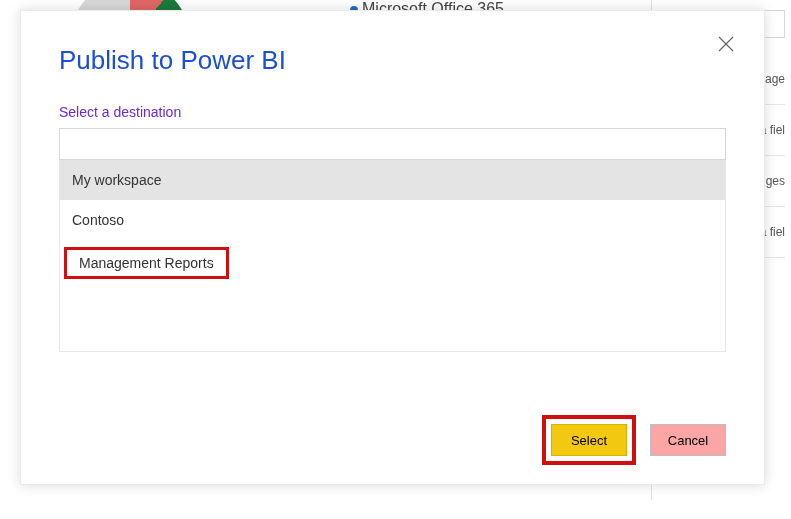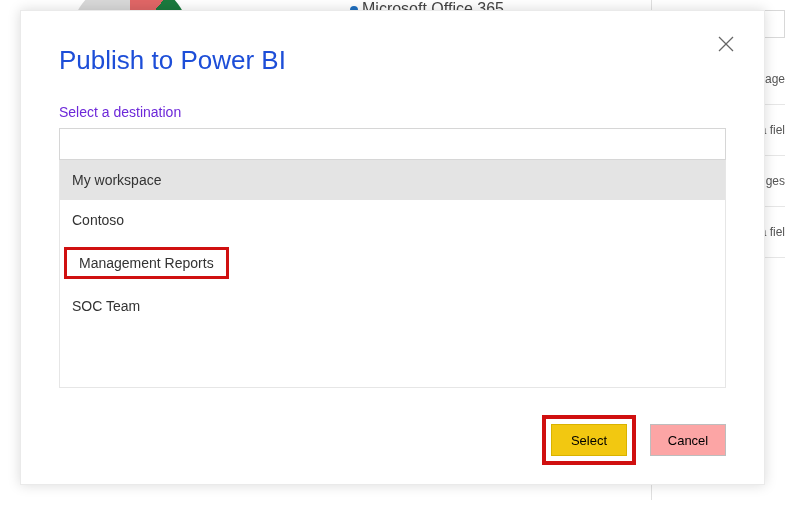--- a/index.html
+++ b/index.html
@@ -120,21 +120,21 @@
       height: 32px;
       border: 1px solid #d6d6d6;
       padding: 4px 8px;
       font-size: 14px;
       outline: none;
       font-family: inherit;
     }
     .list {
       border: 1px solid #e6e6e6;
       border-top: none;
-      height: 228px;
+      height: 192px;
       overflow: hidden;
     }
     .list-item {
       padding: 12px 12px;
       font-size: 14px;
       color: #333;
       cursor: pointer;
       position: relative;
     }
     .list-item.selected {
@@ -206,23 +206,20 @@
   <div class="list">
     <div class="list-item selected">
       <span>My workspace</span>
     </div>
     <div class="list-item">
       <span>Contoso</span>
     </div>
     <div class="list-item">
       <span class="highlight-item">Management Reports</span>
     </div>
-    <div class="list-item">
-      <span>SOC Team</span>
-    </div>
   </div>
 
   <div class="button-row">
     <span class="highlight-btn-wrap">
       <button class="btn btn-primary">Select</button>
     </span>
     <button class="btn">Cancel</button>
   </div>
 </div>
 

